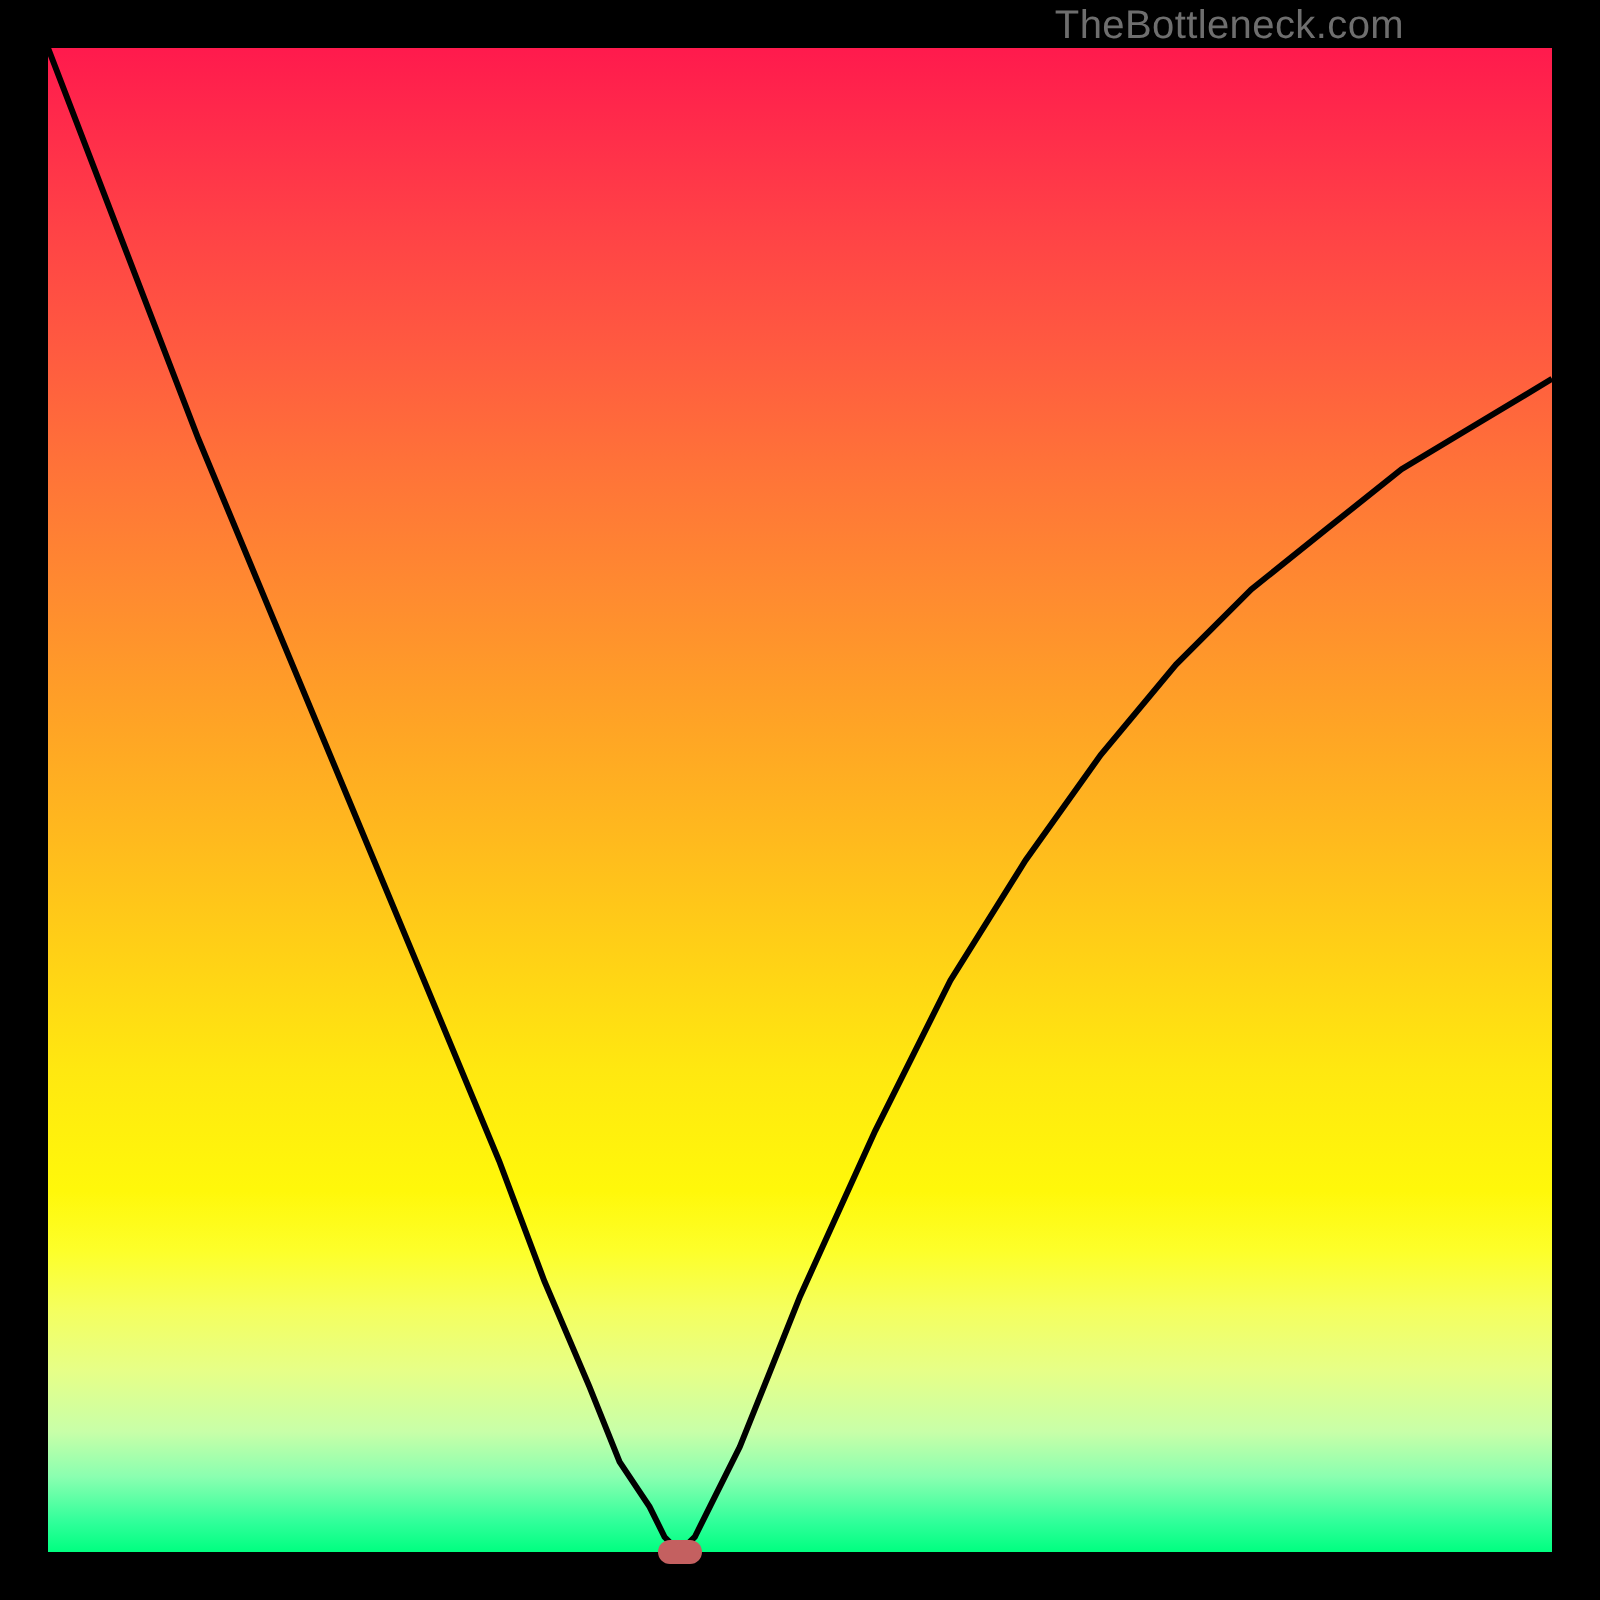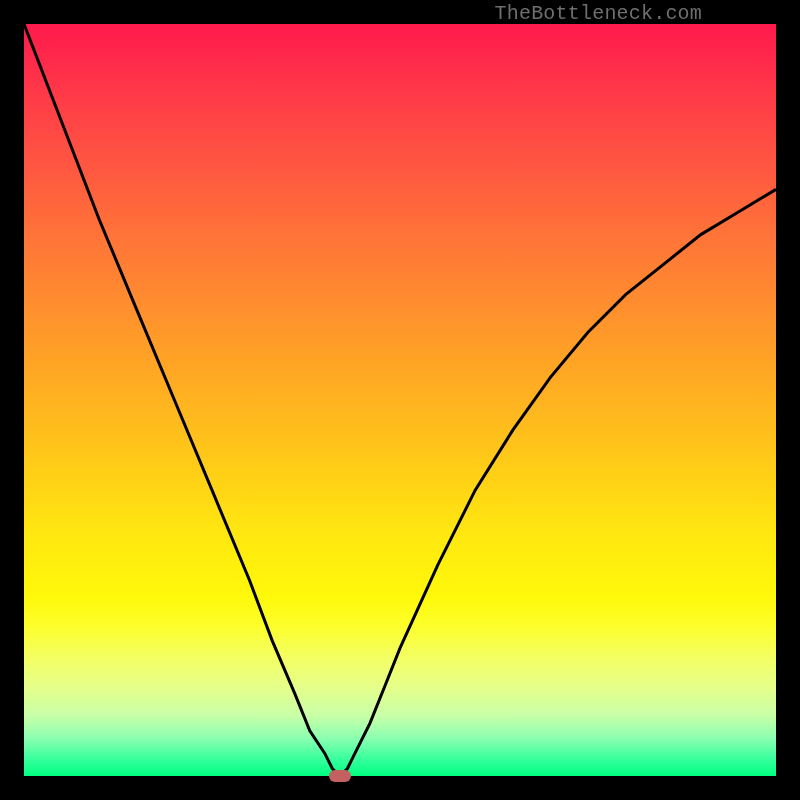--- a/index.html
+++ b/index.html
@@ -11,21 +11,20 @@
     overflow: hidden;
     font-family: Arial, sans-serif;
   }
   .frame {
     position: absolute;
     top: 0;
     left: 0;
     width: 712px;
     height: 800px;
     background: #000;
-    font-family: Liberation Mono, monospace;
   }
   .plot-area {
     position: absolute;
     top: 24px;
     left: 24px;
     width: 752px;
     height: 752px;
     background: linear-gradient(to bottom,
       #ff1a4d 0%,
       #ff2e4a 6%,

